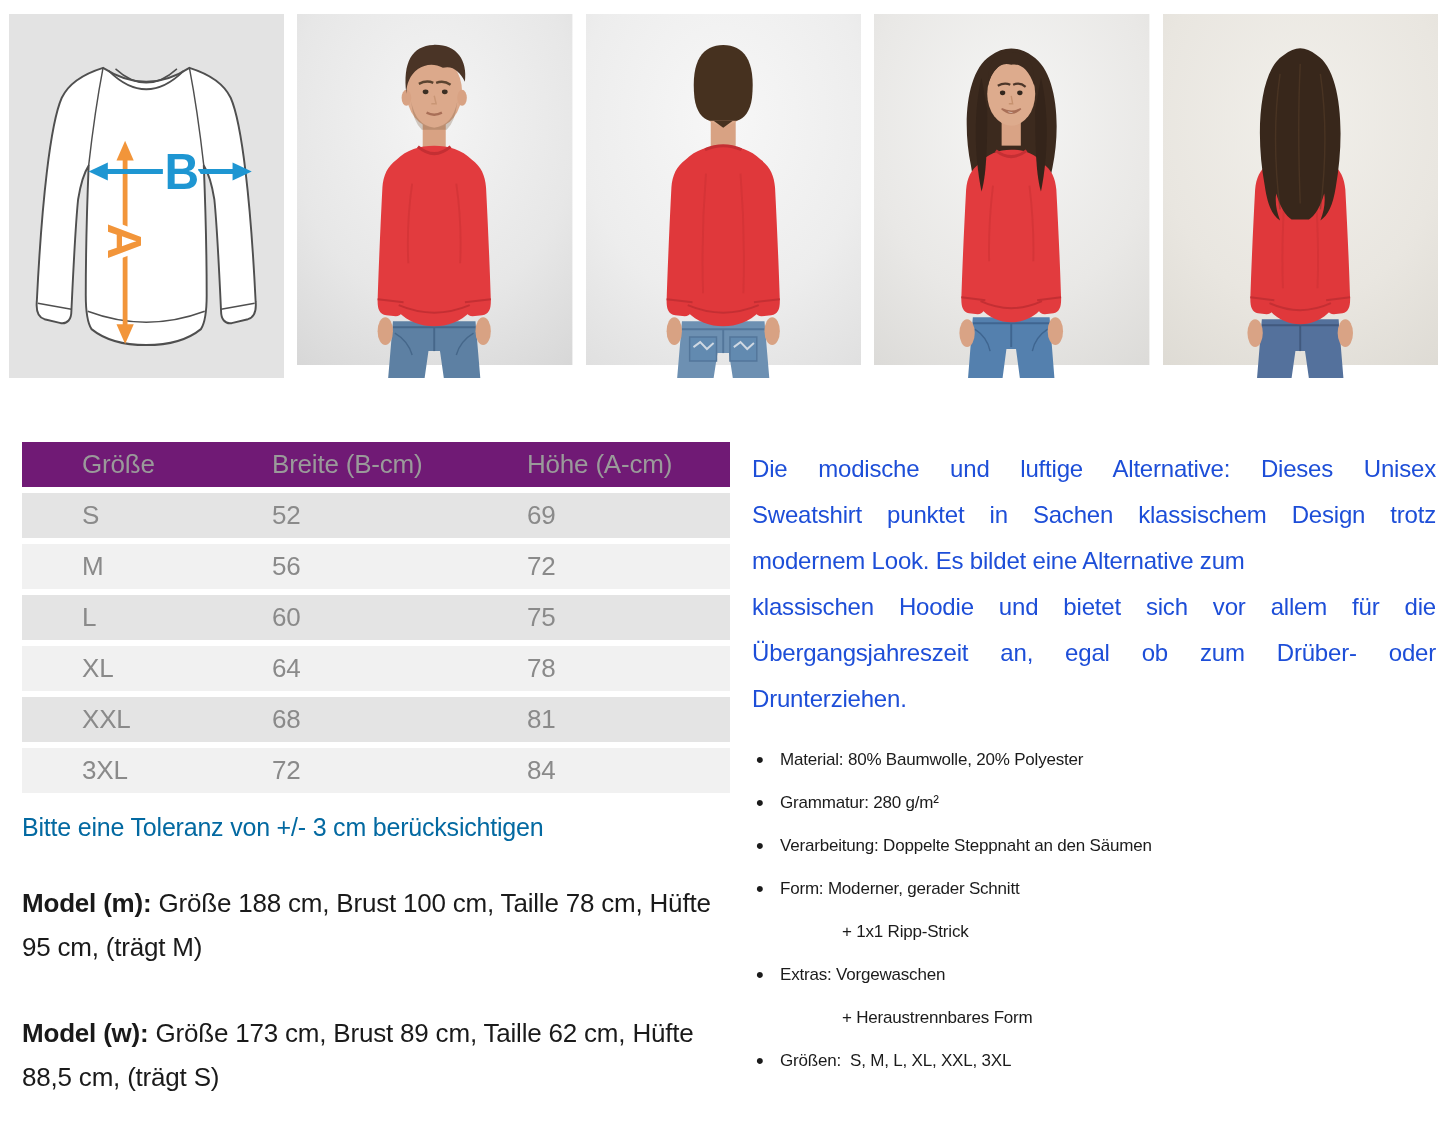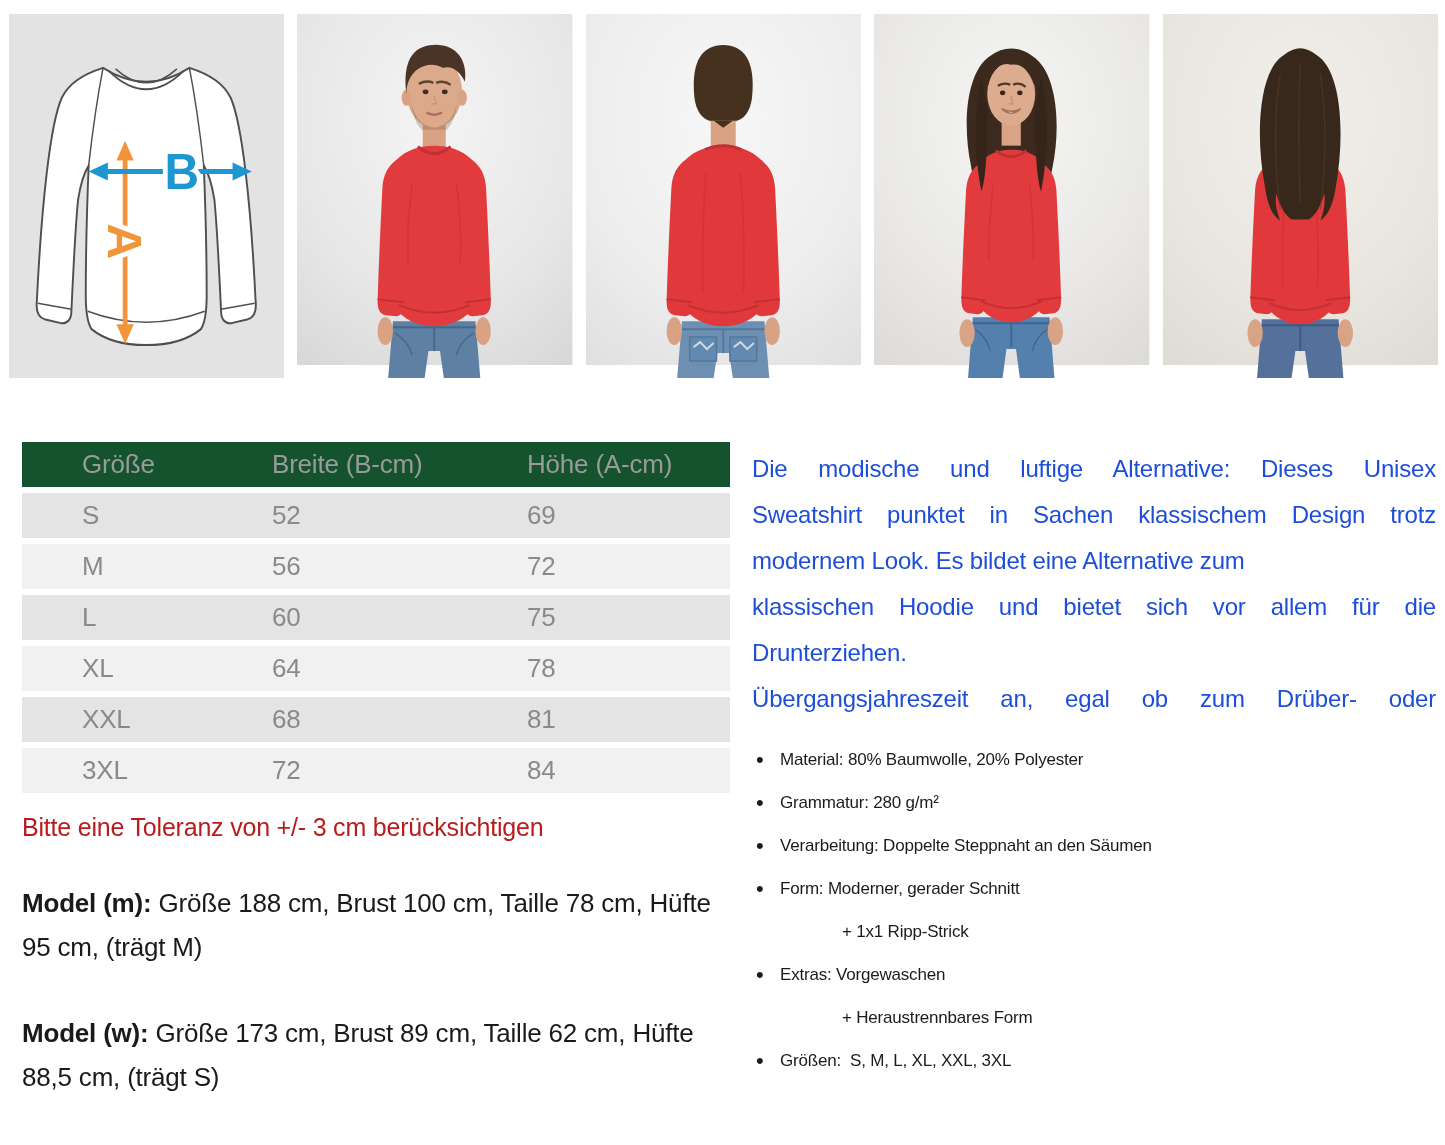--- a/index.html
+++ b/index.html
@@ -19,27 +19,27 @@
 
   
   table.size { width:708px; border-collapse:separate; border-spacing:0 6px; table-layout:fixed; }
   table.size col.c1 { width:250px; }
   table.size col.c2 { width:255px; }
   table.size col.c3 { width:203px; }
   table.size th, table.size td {
     height:45px; font-size:26px; font-weight:normal; text-align:left;
     letter-spacing:-0.2px; vertical-align:middle; padding:0;
   }
-  table.size th { background:#14532d; color:#9a9a9a; }
+  table.size th { background:#701a75; color:#9a9a9a; }
   table.size td { color:#8a8a8a; }
   table.size th:first-child, table.size td:first-child { padding-left:60px; }
   table.size tbody tr:nth-child(odd)  td { background:#e4e4e4; }
   table.size tbody tr:nth-child(even) td { background:#f1f1f1; }
 
-  .tolerance { margin-top:10px; font-size:25px; line-height:36px; letter-spacing:-0.2px; color:#b91c1c; }
+  .tolerance { margin-top:10px; font-size:25px; line-height:36px; letter-spacing:-0.2px; color:#0369a1; }
 
   .model-block { font-size:26px; line-height:44px; letter-spacing:-0.2px; color:#1a1a1a; width:700px; }
   .model-m { margin-top:36px; }
   .model-w { margin-top:42px; }
   .model-block b { font-weight:bold; }
 
   
   .desc { margin-top:10px; width:684px; }
   .desc-line { font-size:24px; line-height:46px; letter-spacing:-0.2px; color:#1d4ed8; }
   .desc-line.just { text-align:justify; text-align-last:justify; }
@@ -351,22 +351,22 @@
 
       <div class="model-block model-w"><b>Model (w):</b><span> Größe 173 cm, Brust 89 cm, Taille 62 cm, Hüfte 88,5 cm, (trägt S)</span></div>
     </div>
 
     <div class="right-col">
       <div class="desc">
         <div class="desc-line just">Die modische und luftige Alternative: Dieses Unisex</div>
         <div class="desc-line just">Sweatshirt punktet in Sachen klassischem Design trotz</div>
         <div class="desc-line">modernem Look. Es bildet eine Alternative zum</div>
         <div class="desc-line just">klassischen Hoodie und bietet sich vor allem für die</div>
+        <div class="desc-line just">Übergangsjahreszeit an, egal ob zum Drüber- oder</div>
         <div class="desc-line">Drunterziehen.</div>
-        <div class="desc-line just">Übergangsjahreszeit an, egal ob zum Drüber- oder</div>
       </div>
 
       <ul class="features">
         <li class="feature">
           <span class="bullet">•</span>
           <div class="feature-text">Material: 80% Baumwolle, 20% Polyester</div>
         </li>
         <li class="feature">
           <span class="bullet">•</span>
           <div class="feature-text">Grammatur: 280 g/m²</div>

